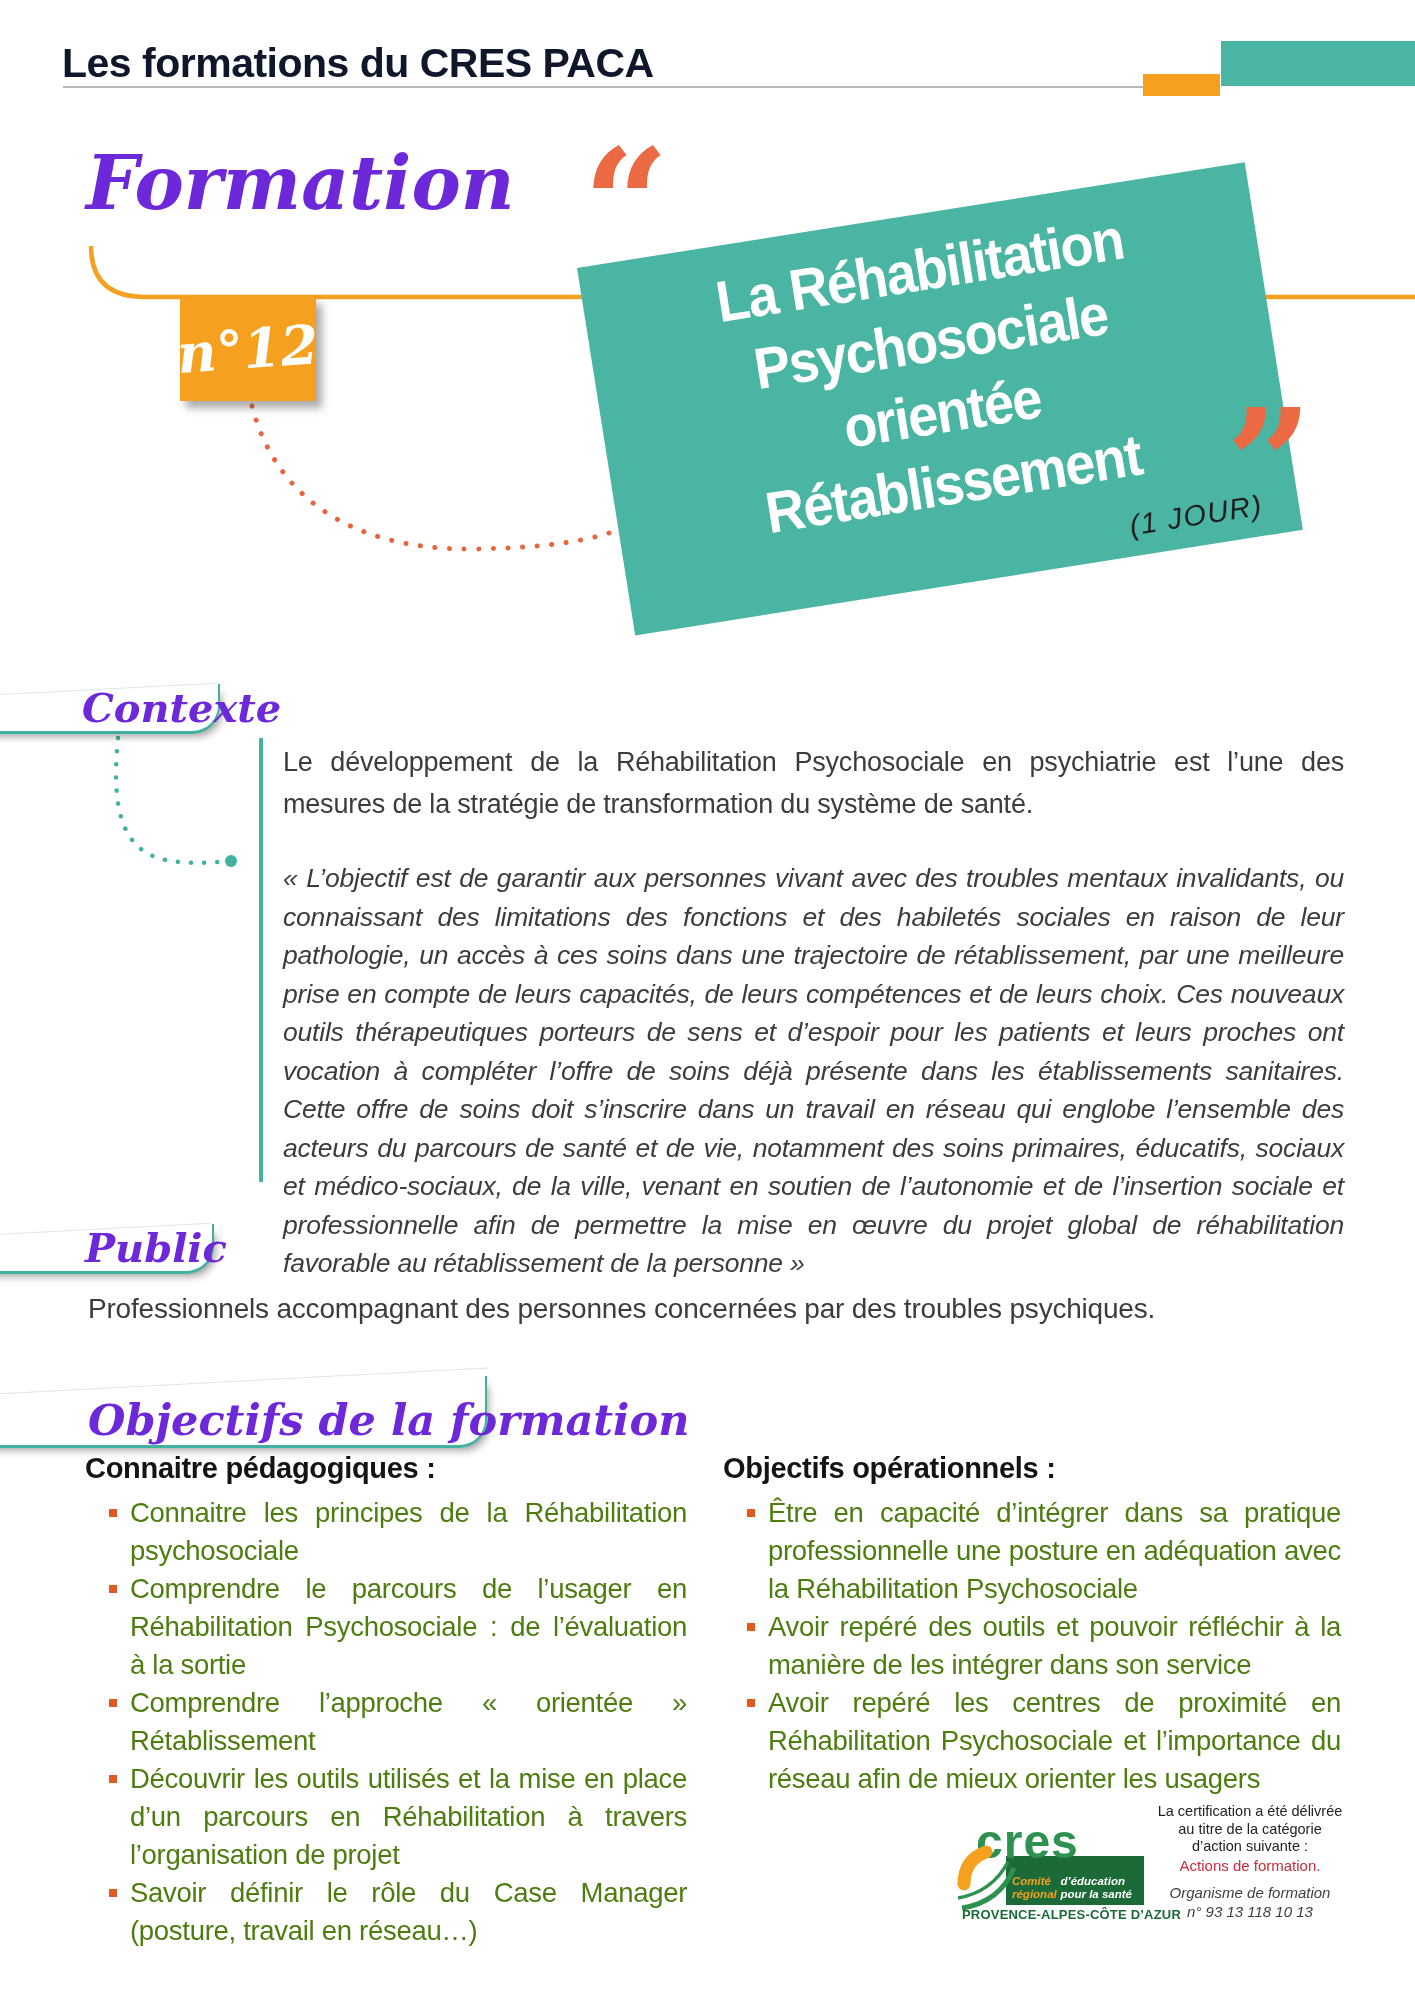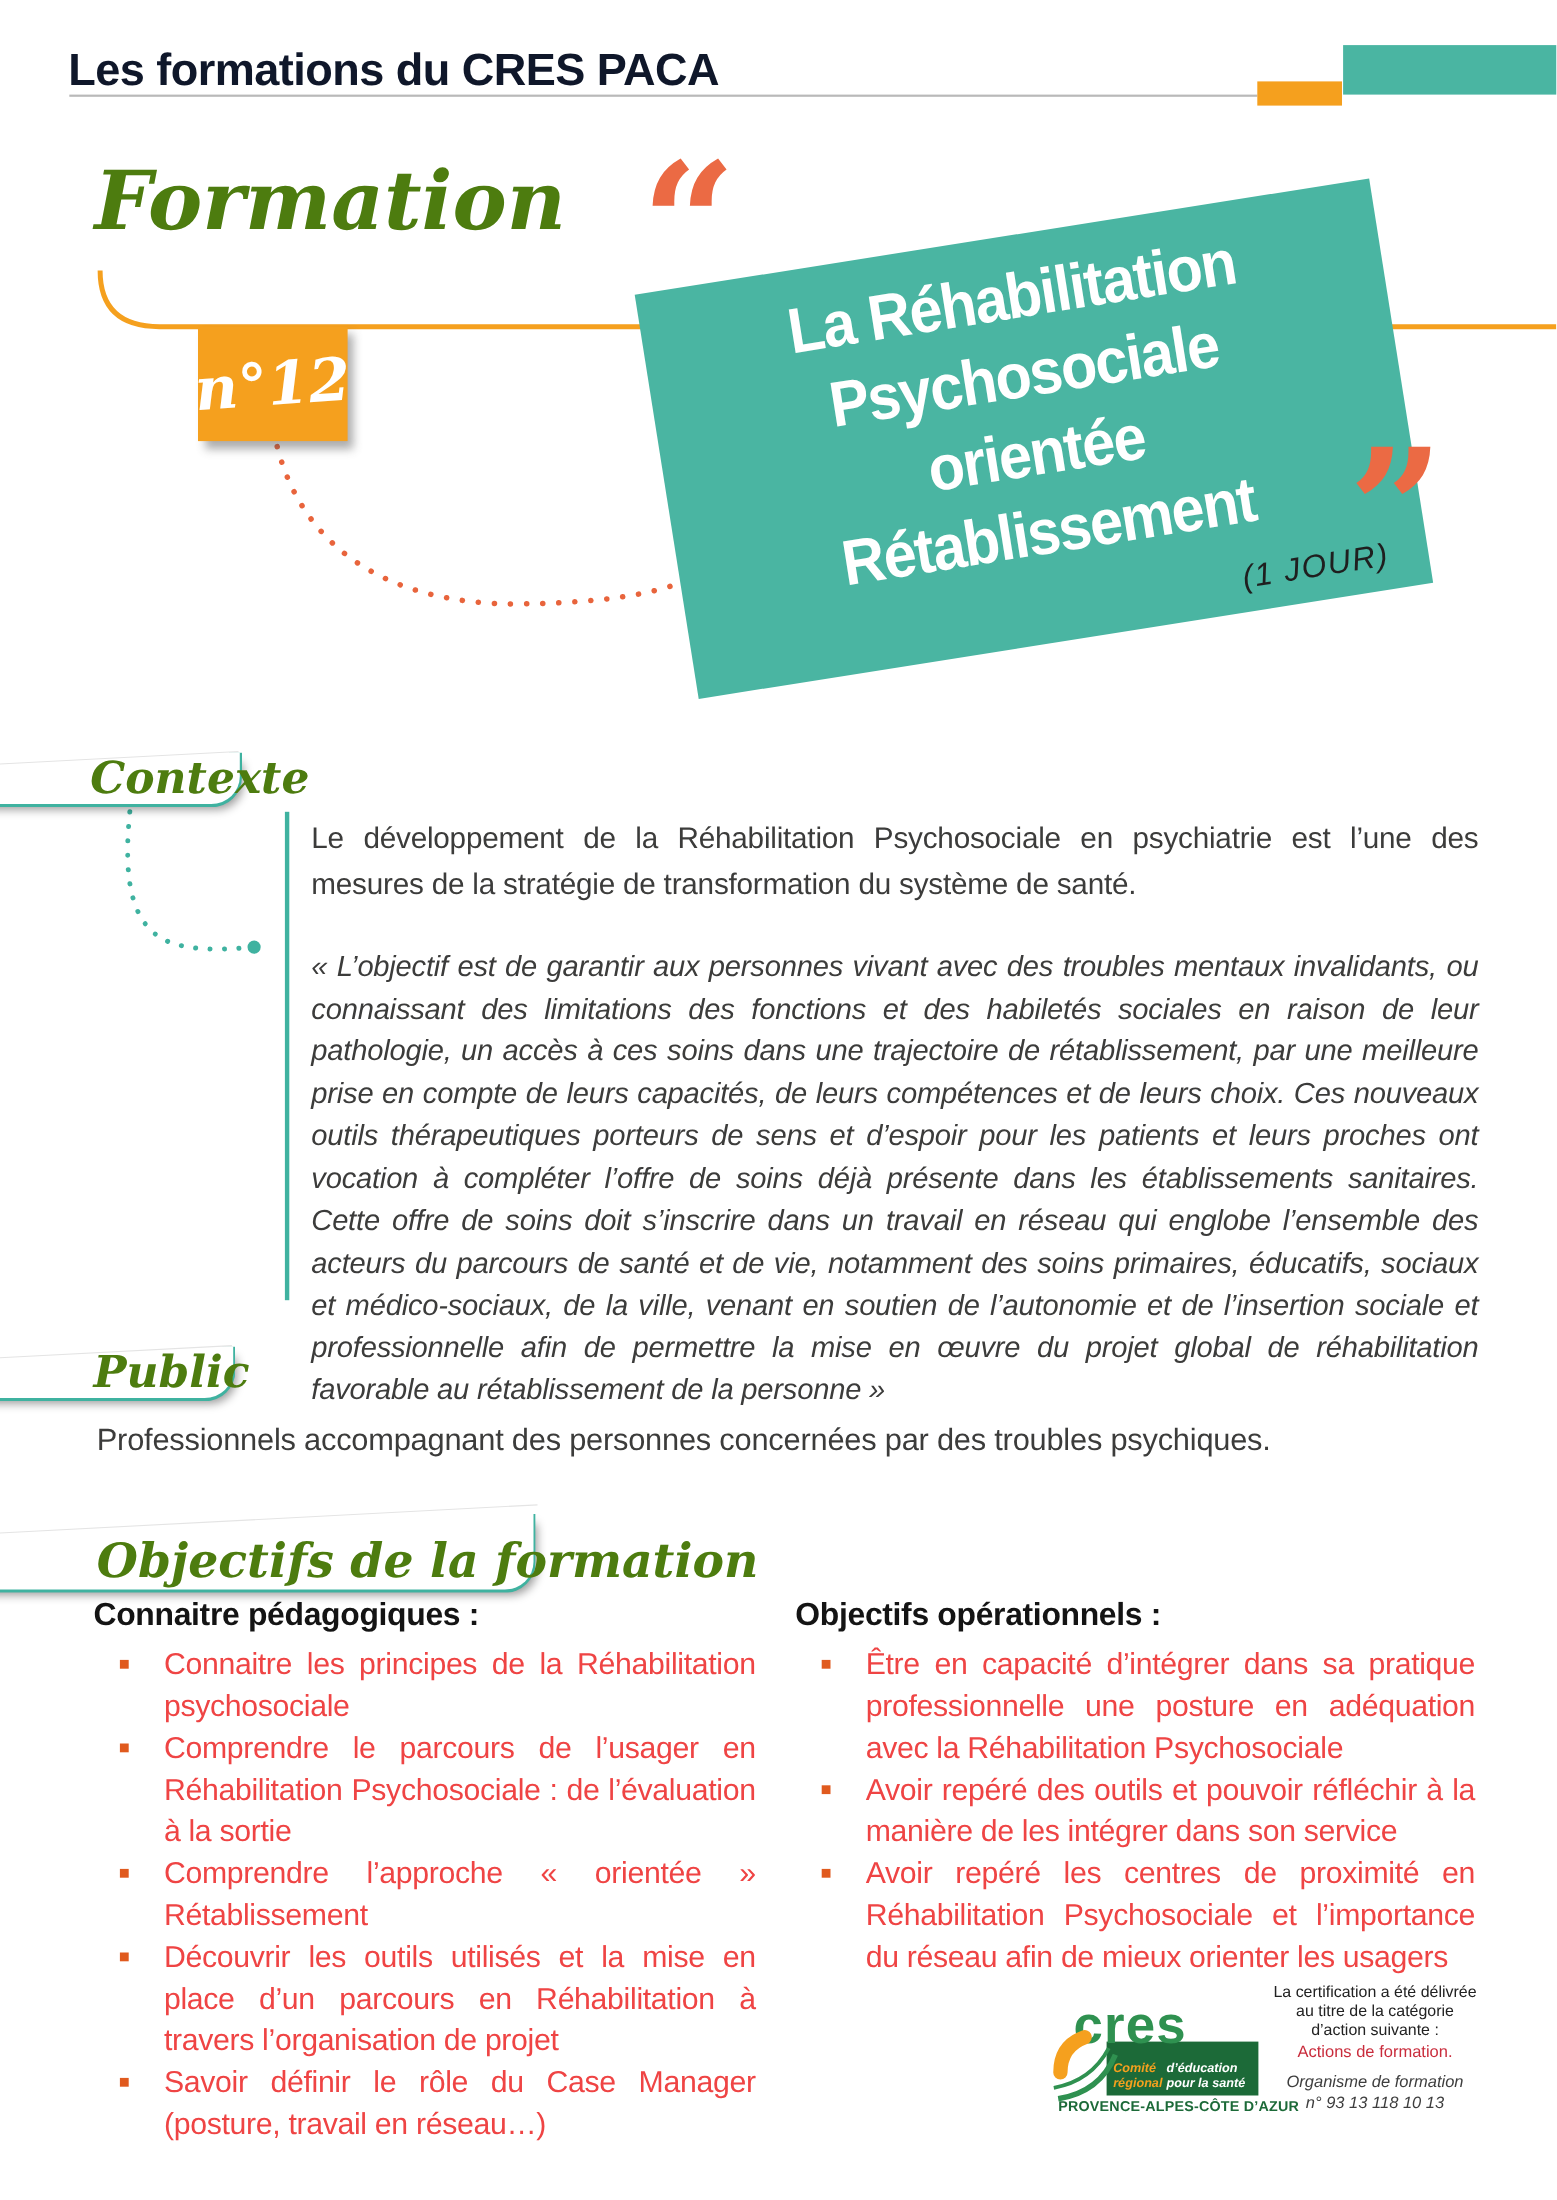--- a/index.html
+++ b/index.html
@@ -14,21 +14,21 @@
     left:62px;top:40px;font-size:41px;font-weight:bold;color:#0f172a;
     letter-spacing:-0.5px;white-space:nowrap;
   }
   .top-rule{left:63px;top:86px;width:1080px;height:2px;background:#b9b9b9;}
   .header-orange-block{left:1143px;top:74px;width:77px;height:22px;background:#f5a01e;}
   .header-teal-block{left:1221px;top:41px;width:194px;height:45px;background:#4ab5a2;}
 
   
   .script{
     font-family:"DejaVu Serif",serif;font-style:italic;font-weight:bold;
-    color:#4d7c0f;white-space:nowrap;
+    color:#6d28d9;white-space:nowrap;
   }
   .formation-script{left:86px;top:146px;font-size:74px;line-height:1;z-index:2;}
 
   
   .deco-svg{left:0;top:0;z-index:1;}
 
   
   .num-badge{
     left:180px;top:297px;width:136px;height:104px;background:#f5a01e;z-index:2;
     box-shadow:6px 7px 8px rgba(70,70,70,.45);
@@ -92,22 +92,22 @@
 
   
   .columns{left:85px;top:1452px;width:1256px;display:flex;gap:36px;}
   .col-left{width:602px;}
   .col-right{width:618px;}
   .col-heading{
     margin:0 0 9px 0;font-size:29px;font-weight:bold;color:#141414;letter-spacing:-0.3px;
   }
   ul.obj-list{list-style:none;margin:0;padding:0 0 0 24px;}
   ul.obj-list li{
-    display:flex;gap:32px;font-size:27.5px;line-height:38px;text-align:justify;
-    color:#ef4444;letter-spacing:-0.3px;
+    display:flex;gap:13px;font-size:27.5px;line-height:38px;text-align:justify;
+    color:#4d7c0f;letter-spacing:-0.3px;
   }
   .bullet-square{
     flex:none;width:8px;height:8px;background:#e05a1e;margin-top:15px;
   }
 
   
   .cres-text{left:976px;top:1818px;font-size:48px;font-weight:bold;color:#2f9150;
     letter-spacing:1px;z-index:2;line-height:1;}
   .cres-rect{
     left:1006px;top:1856px;width:138px;height:49px;background:#1c6a38;z-index:1;

